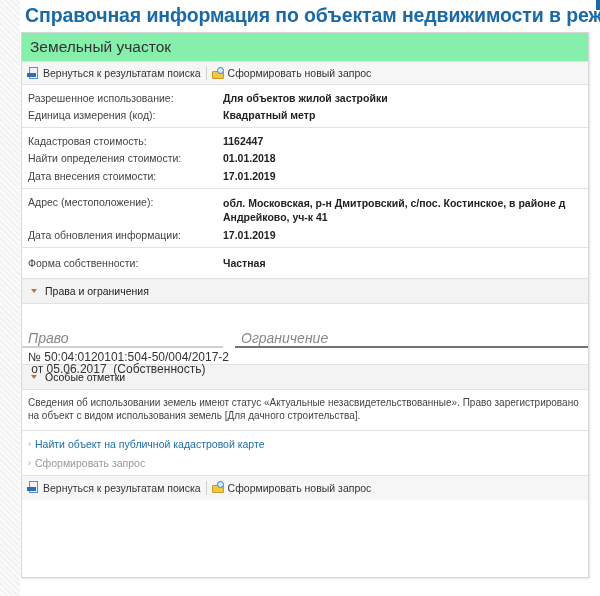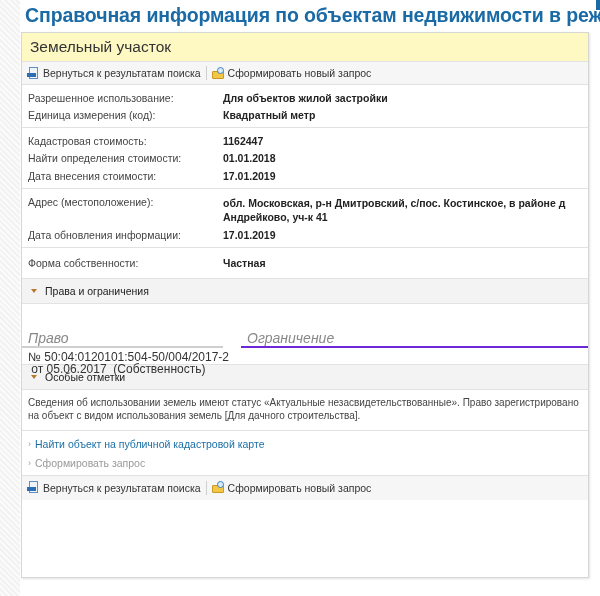--- a/index.html
+++ b/index.html
@@ -21,21 +21,21 @@
     .right-mark {
       position: absolute; right: 0; top: 0; width: 4px; height: 10px; background: #1a6aa5;
     }
     .panel {
       position: absolute; left: 21px; top: 32px; width: 568px; height: 546px;
       border: 1px solid #d6d6d6; background: #fff; box-sizing: border-box;
       box-shadow: 1px 1px 2px #e4e4e4;
     }
     .panel-header {
       height: 28px; line-height: 28px; padding-left: 8px;
-      background: #fef9c3; border-bottom: 1px solid #e2e2e2;
+      background: #86efac; border-bottom: 1px solid #e2e2e2;
       font-size: 15.5px; color: #333;
     }
     .toolbar {
       height: 22px; display: flex; align-items: center; padding-left: 5px;
       background: #f6f6f6; border-bottom: 1px solid #e2e2e2;
       font-size: 10.5px; color: #333;
     }
     .toolbar .btn { display: flex; align-items: center; cursor: pointer; }
     .toolbar .sep { width: 1px; height: 14px; background: #cfcfcf; margin: 0 5px; }
     .icon { width: 13px; height: 13px; margin-right: 3px; display: inline-block; position: relative; }
@@ -53,21 +53,21 @@
 
     .subhead {
       height: 24px; display: flex; align-items: center; background: #f3f3f3;
       border-bottom: 1px solid #e2e2e2; font-size: 10.5px; font-weight: normal; color: #222;
       padding-left: 9px;
     }
     .tri { width: 0; height: 0; border-left: 3.5px solid transparent; border-right: 3.5px solid transparent; border-top: 4px solid #b8792d; margin-right: 8px; }
     .rights-table { height: 60px; position: relative; border-bottom: 1px solid #e2e2e2; }
     .rights-head { position: absolute; top: 26px; left: 0; right: 0; height: 18px; display: flex; font-size: 14px; color: #888; font-style: italic; }
     .rights-head .c1 { width: 195px; padding-left: 6px; border-bottom: 2px solid #cfcfcf; }
-    .rights-head .c2 { flex: 1; padding-left: 6px; border-bottom: 2px solid #6d28d9; margin-left: 18px; }
+    .rights-head .c2 { flex: 1; padding-left: 6px; border-bottom: 2px solid #737373; margin-left: 12px; }
     .rights-row { position: absolute; top: 47px; left: 6px; font-size: 12px; color: #333; line-height: 12px; white-space: pre; }
     .notes { padding: 6px 6px 6px 6px; font-size: 10px; color: #444; line-height: 13.5px; border-bottom: 1px solid #e2e2e2; height: 28px; }
     .links { padding: 4px 0 0 6px; height: 40px; border-bottom: 1px solid #e2e2e2; font-size: 10.5px; }
     .link { height: 19px; display: flex; align-items: center; cursor: pointer; }
     .link .chev { color: #999; margin-right: 4px; font-size: 9px; }
     .link.blue { color: #1b6fa6; }
     .link.gray { color: #999; }
     .toolbar.bottom { border-bottom: none; height: 24px; }
   </style>
 </head>

